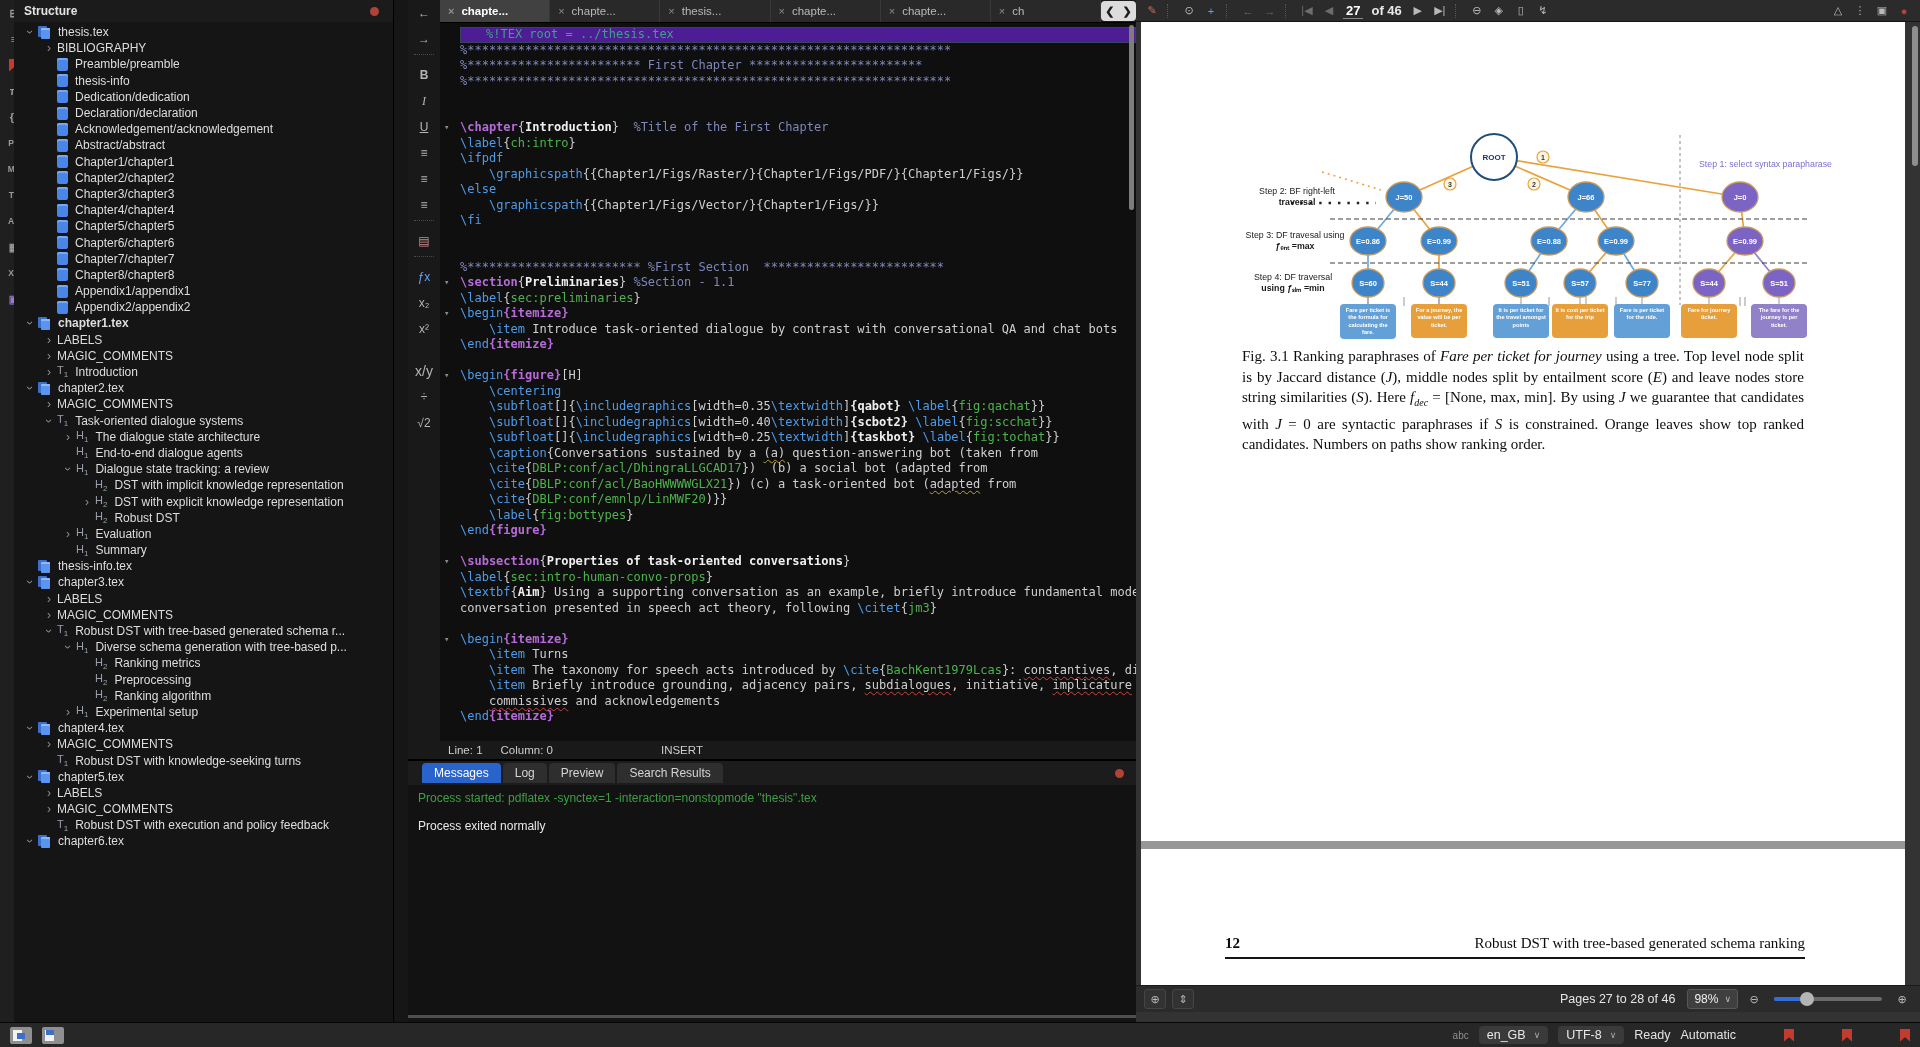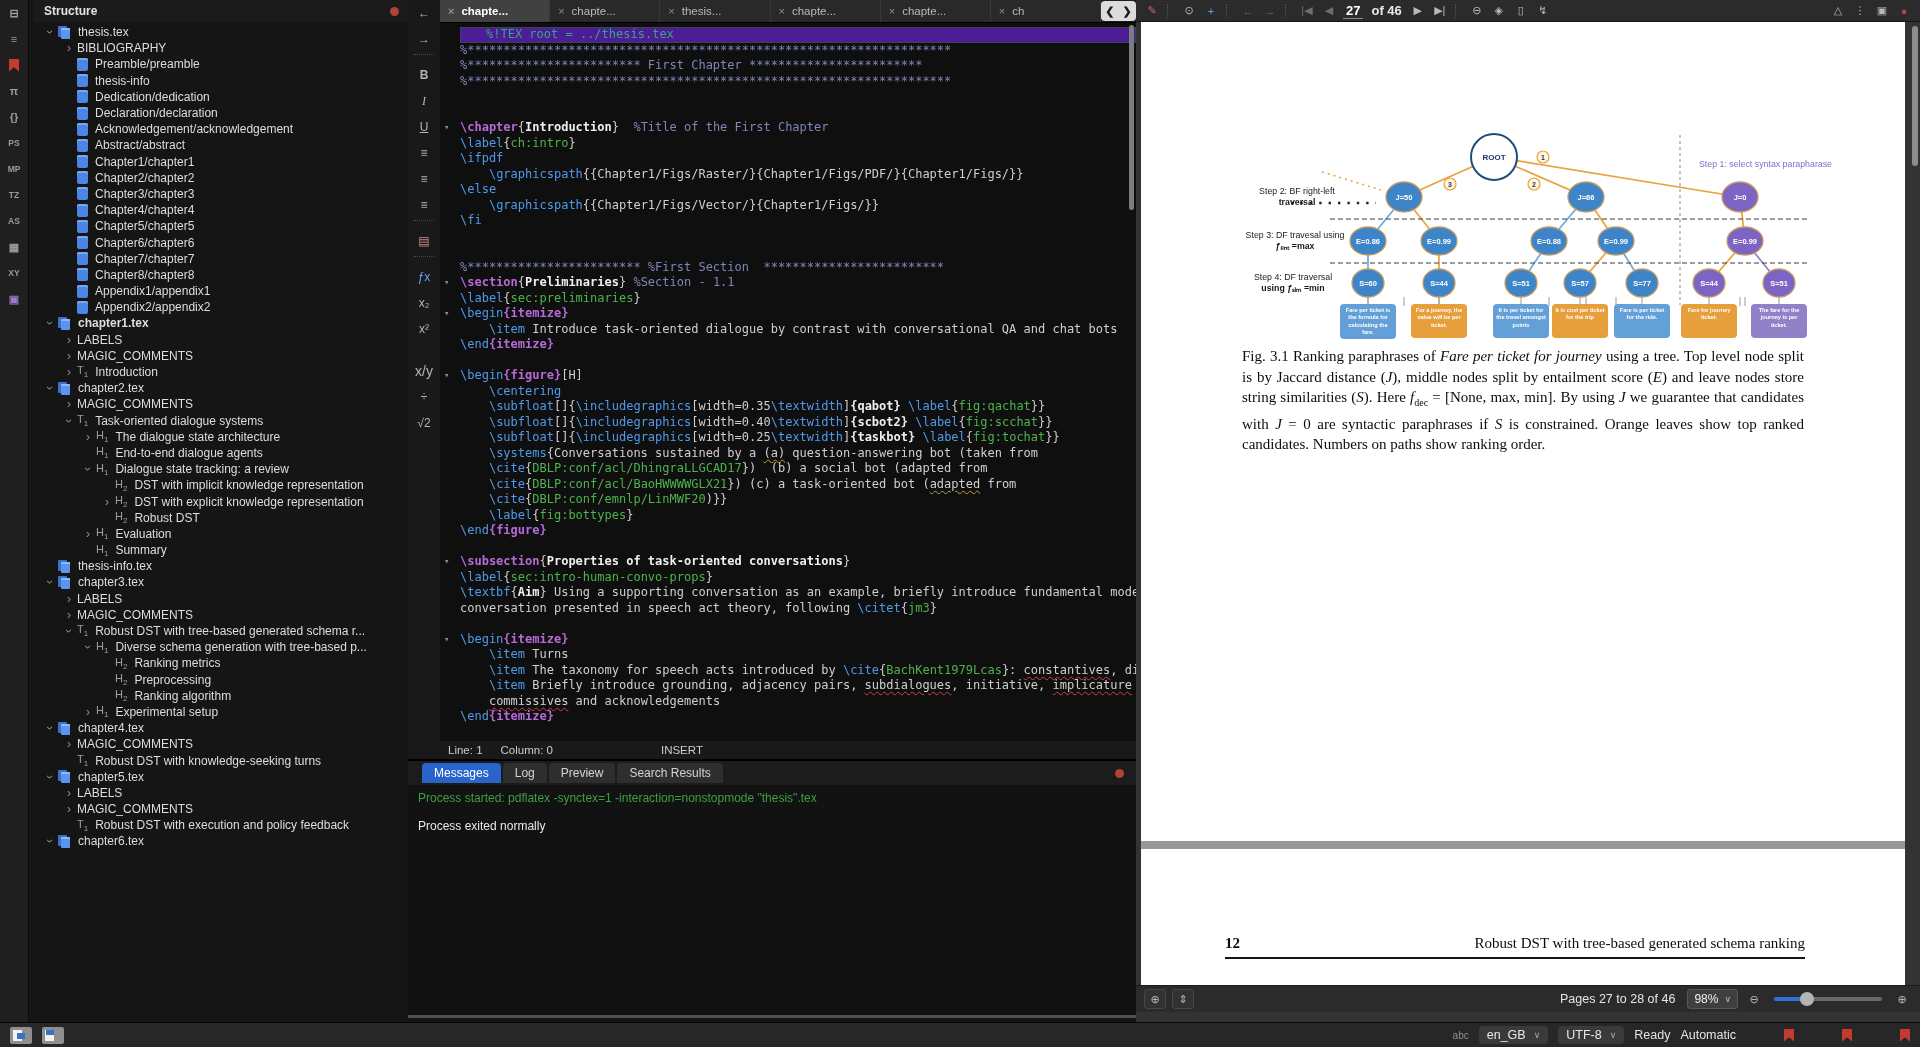--- a/index.html
+++ b/index.html
@@ -6,21 +6,21 @@
   #app{position:relative;width:1920px;height:1047px;overflow:hidden;background:#161616;
        font-family:"Liberation Sans",sans-serif;color:#d8d8d8;font-size:12px;}
   .abs{position:absolute;}
   
   #rail{left:0;top:0;width:28px;height:1022px;background:#1f1f1f;border-right:1px solid #0a0a0a;}
   .rail-ic{width:28px;height:26px;display:flex;align-items:center;justify-content:center;
            color:#9b9b9b;font-size:11px;font-weight:bold;}
   .bookmark{width:10px;height:13px;background:#c23b2e;
             clip-path:polygon(0 0,100% 0,100% 100%,50% 68%,0 100%);}
   
-  #structure{left:34px;top:0;width:379px;height:1022px;background:#151515;border-right:1px solid #000;}
+  #structure{left:14px;top:0;width:379px;height:1022px;background:#151515;border-right:1px solid #000;}
   #structure-header{position:relative;height:22px;line-height:22px;padding-left:10px;
                     font-weight:bold;color:#e3e3e3;background:#1b1b1b;}
   .reddot{position:absolute;width:9px;height:9px;border-radius:50%;background:#b04237;}
   #tree{position:absolute;top:24px;left:0;right:0;bottom:0;overflow:hidden;}
   .tree-row{height:16.2px;display:flex;align-items:center;white-space:nowrap;color:#dedede;}
   .tree-chev{width:16px;color:#8f8f8f;font-size:12px;text-align:center;flex:none;}
   .tree-chev.open{transform:rotate(90deg);}
   .ic-doc{flex:none;width:11px;height:13px;background:#4a86e8;border-radius:2px;margin-right:7px;
           box-shadow:inset 0 2px 0 #77a7f3;}
   .ic-docs{flex:none;width:13px;height:13px;margin-right:7px;position:relative;}
@@ -89,21 +89,21 @@
   #page1{position:absolute;left:5px;top:22px;width:764px;height:819px;background:#fff;color:#111;}
   #pagegap{position:absolute;left:5px;top:841px;width:764px;height:8px;background:#979797;}
   #page2{position:absolute;left:5px;top:849px;width:764px;height:136px;background:#fff;color:#111;}
   #figure-svg{position:absolute;left:0;top:0;}
   .leafbox{position:absolute;top:282px;width:56px;min-height:34px;border-radius:4px;color:#fff;
            font-size:5.6px;font-weight:bold;text-align:center;padding:3px 2px;box-sizing:border-box;line-height:1.3;}
   .leaf-blue{background:#64a0d8;} .leaf-orange{background:#e79f3c;} .leaf-purple{background:#9181c9;}
   #caption{position:absolute;left:101px;top:324px;width:562px;font-family:"Liberation Serif",serif;
            font-size:15px;line-height:20.5px;text-align:justify;color:#0c0c0c;}
   #caption i{font-style:italic;}
-  #caption sub{font-size:10px;}
+  #caption sub{font-size:10px;font-style:italic;}
   #runhead{position:absolute;left:84px;top:86px;width:580px;border-bottom:2px solid #151515;
            padding-bottom:5px;font-family:"Liberation Serif",serif;font-size:15px;color:#0c0c0c;}
   #runhead .pgnum{font-weight:bold;}
   #runhead .rtitle{float:right;}
   #pdf-scroll{position:absolute;right:2px;top:26px;width:6px;height:140px;background:#8e8e8e;border-radius:3px;}
   #pdf-bottom{position:absolute;left:0;top:985px;width:784px;height:27px;background:#2b2b2b;
               border-top:1px solid #1a1a1a;display:flex;align-items:center;padding:0 8px;box-sizing:border-box;gap:6px;}
   .pb-ic{width:20px;height:18px;display:flex;align-items:center;justify-content:center;color:#b9b9b9;
          font-size:11px;border:1px solid #454545;border-radius:3px;background:#323232;}
   #pdf-bottom .spacer{flex:1;}
@@ -477,21 +477,21 @@
         <div class="code-line"><span class="k">\label</span><span class="t">{</span><span class="g">sec:preliminaries</span><span class="t">}</span></div>
         <div class="code-line"><span class="fold">▾</span><span class="k">\begin</span><span class="e">{itemize}</span></div>
         <div class="code-line"><span class="t">    </span><span class="k">\item</span><span class="t"> Introduce task-oriented dialogue by contrast with conversational QA and chat bots</span></div>
         <div class="code-line"><span class="k">\end</span><span class="e">{itemize}</span></div>
         <div class="code-line"></div>
         <div class="code-line"><span class="fold">▾</span><span class="k">\begin</span><span class="e">{figure}</span><span class="t">[H]</span></div>
         <div class="code-line"><span class="t">    </span><span class="k">\centering</span></div>
         <div class="code-line"><span class="t">    </span><span class="k">\subfloat</span><span class="t">[]{</span><span class="k">\includegraphics</span><span class="t">[width=0.35</span><span class="k">\textwidth</span><span class="t">]</span><span class="b">{qabot}</span><span class="t"> </span><span class="k">\label</span><span class="t">{</span><span class="g">fig:qachat</span><span class="t">}}</span></div>
         <div class="code-line"><span class="t">    </span><span class="k">\subfloat</span><span class="t">[]{</span><span class="k">\includegraphics</span><span class="t">[width=0.40</span><span class="k">\textwidth</span><span class="t">]</span><span class="b">{scbot2}</span><span class="t"> </span><span class="k">\label</span><span class="t">{</span><span class="g">fig:scchat</span><span class="t">}}</span></div>
         <div class="code-line"><span class="t">    </span><span class="k">\subfloat</span><span class="t">[]{</span><span class="k">\includegraphics</span><span class="t">[width=0.25</span><span class="k">\textwidth</span><span class="t">]</span><span class="b">{taskbot}</span><span class="t"> </span><span class="k">\label</span><span class="t">{</span><span class="g">fig:tochat</span><span class="t">}}</span></div>
-        <div class="code-line"><span class="t">    </span><span class="k">\systems</span><span class="t">{Conversations sustained by a </span><span class="tq">(a)</span><span class="t"> question-answering bot (taken from</span></div>
+        <div class="code-line"><span class="t">    </span><span class="k">\caption</span><span class="t">{Conversations sustained by a </span><span class="tq">(a)</span><span class="t"> question-answering bot (taken from</span></div>
         <div class="code-line"><span class="t">    </span><span class="k">\cite</span><span class="t">{</span><span class="g">DBLP:conf/acl/DhingraLLGCAD17</span><span class="t">})  (b) a social bot (adapted from</span></div>
         <div class="code-line"><span class="t">    </span><span class="k">\cite</span><span class="t">{</span><span class="g">DBLP:conf/acl/BaoHWWWWGLX21</span><span class="t">}) (c) a task-oriented bot (</span><span class="tq">adapted</span><span class="t"> from</span></div>
         <div class="code-line"><span class="t">    </span><span class="k">\cite</span><span class="t">{</span><span class="g">DBLP:conf/emnlp/LinMWF20</span><span class="t">)}}</span></div>
         <div class="code-line"><span class="t">    </span><span class="k">\label</span><span class="t">{</span><span class="g">fig:bottypes</span><span class="t">}</span></div>
         <div class="code-line"><span class="k">\end</span><span class="e">{figure}</span></div>
         <div class="code-line"></div>
         <div class="code-line"><span class="fold">▾</span><span class="s">\subsection</span><span class="t">{</span><span class="b">Properties of task-oriented conversations</span><span class="t">}</span></div>
         <div class="code-line"><span class="k">\label</span><span class="t">{</span><span class="g">sec:intro-human-convo-props</span><span class="t">}</span></div>
         <div class="code-line"><span class="k">\textbf</span><span class="t">{</span><span class="b">Aim</span><span class="t">}</span><span class="t"> Using a supporting conversation as an example, briefly introduce fundamental models of human</span></div>
         <div class="code-line"><span class="t">conversation presented in speech act theory, following </span><span class="k">\citet</span><span class="t">{</span><span class="g">jm3</span><span class="t">}</span></div>

